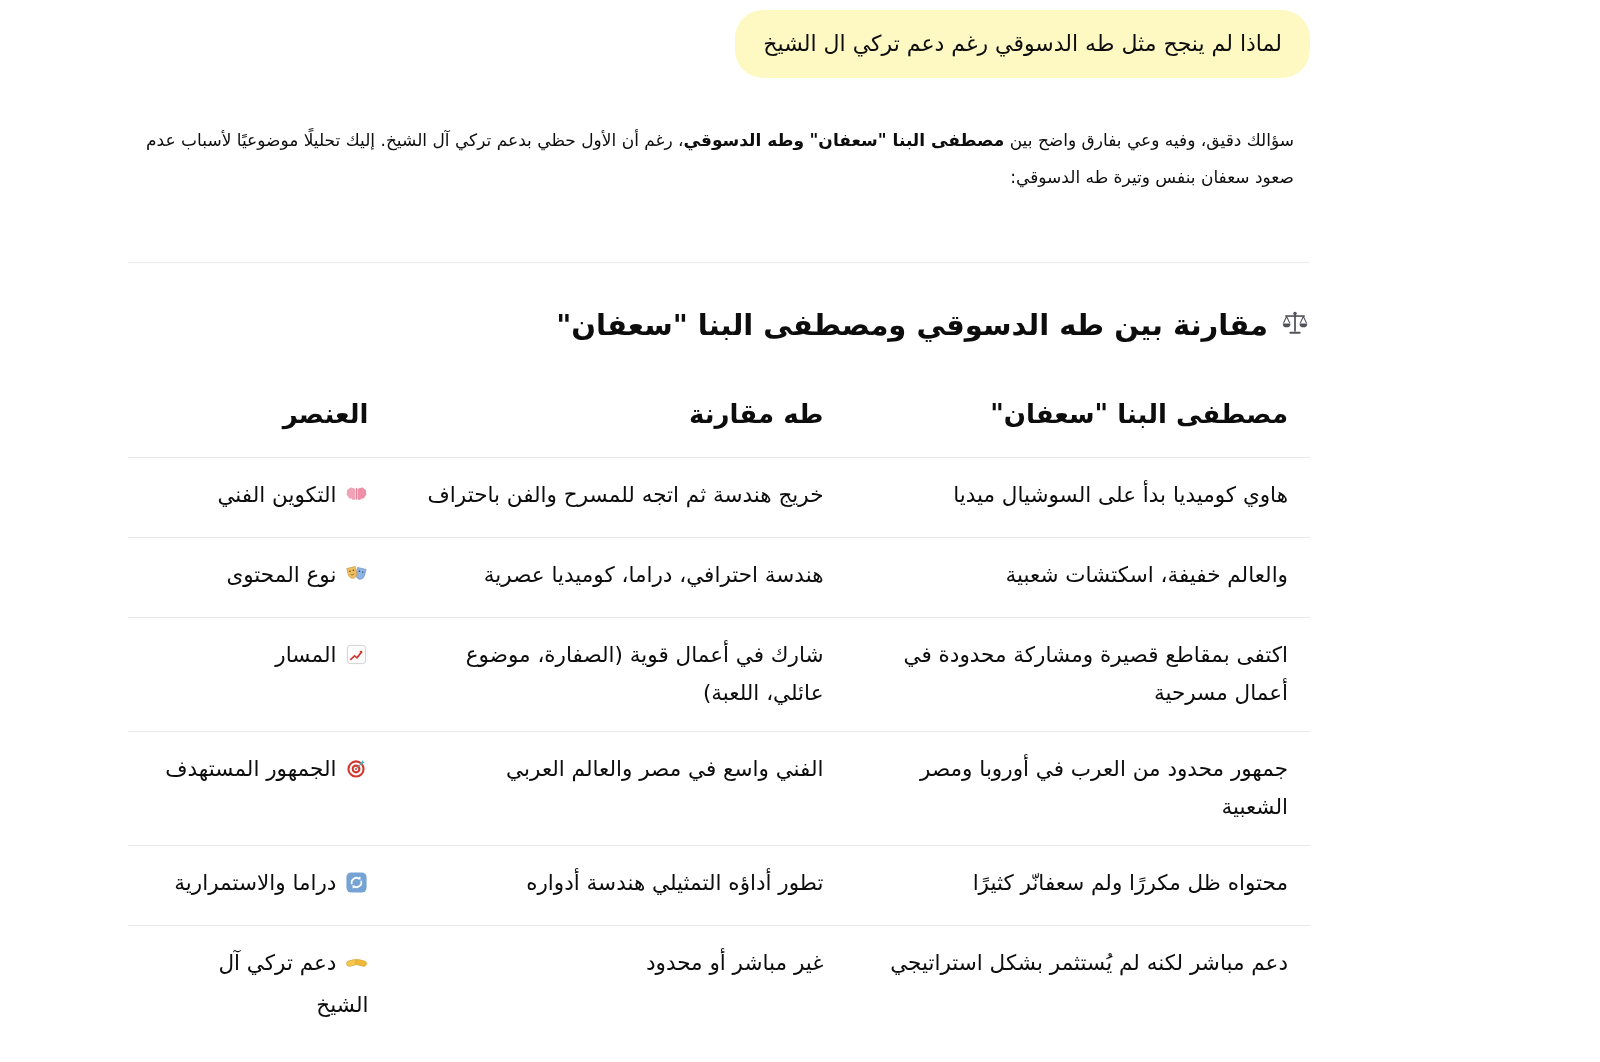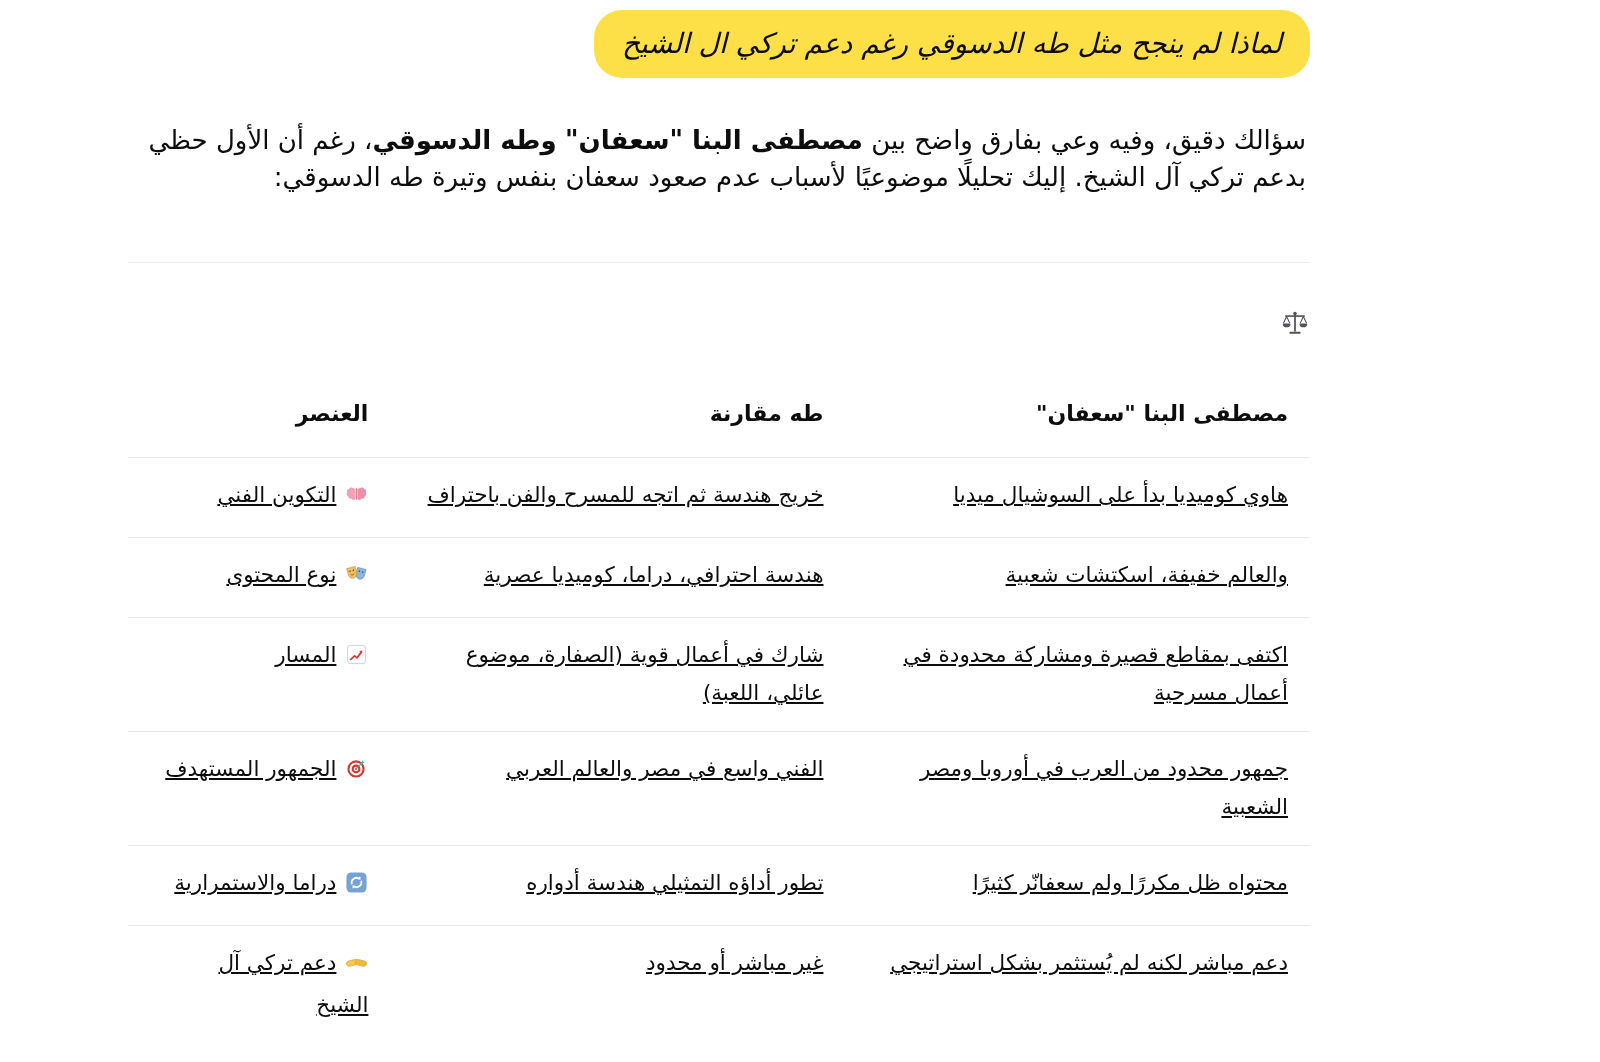--- a/index.html
+++ b/index.html
@@ -13,31 +13,30 @@
   }
   .content {
     position: absolute;
     left: 128px; top: 0;
     width: 1182px;
     direction: rtl;
     text-align: right;
   }
   .bubble-row { padding-top: 10px; display: flex; }
   .bubble {
-    background: #fde047;
+    background: #fef9c3;
     border-radius: 28px;
     padding: 15px 28px;
-    font-size: 28px;
+    font-size: 22px;
     line-height: 38px;
     max-width: 75%;
-    font-style: italic;
   }
   .intro {
-    margin: 44px 4px 0 0;
-    font-size: 26px;
+    margin: 44px 16px 0 0;
+    font-size: 17px;
     line-height: 37px;
   }
   .intro strong { font-weight: bold; }
   hr.divider {
     border: 0;
     border-top: 1.5px solid #ececec;
     margin: 66px 0 0 0;
   }
   h2.heading {
     margin: 40px 0 0 0;
@@ -47,33 +46,32 @@
   }
   h2.heading .hicon { display: inline-block; vertical-align: -4px; margin-left: 12px; }
   table.cmp {
     width: 100%;
     border-collapse: collapse;
     margin-top: 24px;
     font-size: 21.5px;
   }
   table.cmp th {
     font-weight: bold;
-    font-size: 22px;
+    font-size: 26px;
     text-align: right;
     padding: 20px 22px 24px 30px;
     line-height: 38px;
     vertical-align: top;
   }
   table.cmp td {
     border-top: 1px solid #e8e8e8;
     padding: 18px 22px 19px 34px;
     line-height: 38px;
     vertical-align: top;
     text-align: right;
-    text-decoration: underline;
   }
   .cell-icon { display: inline-block; vertical-align: -4px; margin-left: 9px; }
 </style>
 </head>
 <body>
 
 <div class="content">
 
   <div class="bubble-row">
     <div class="bubble">
@@ -88,21 +86,21 @@
   <h2 class="heading"><span class="hicon"><svg viewBox="0 0 24 24" width="30" height="30">
           <g fill="#52525b">
             <rect x="11.3" y="3.5" width="1.4" height="14.5"></rect>
             <rect x="4.2" y="5" width="15.6" height="1.3"></rect>
             <circle cx="12" cy="3.6" r="1.4"></circle>
             <rect x="7.5" y="18.2" width="9" height="1.5" rx="0.7"></rect>
             <path d="M2.2 11.5a3.1 3.1 0 0 0 6.2 0z"></path>
             <path d="M15.6 11.5a3.1 3.1 0 0 0 6.2 0z"></path>
           </g>
           <path d="M5.3 6L2.8 11.3M5.3 6l2.5 5.3M18.7 6l-2.5 5.3M18.7 6l2.5 5.3" stroke="#52525b" stroke-width="0.9" fill="none"></path>
-        </svg></span></h2>
+        </svg></span><span>مقارنة بين طه الدسوقي ومصطفى البنا "سعفان"</span></h2>
 
   <table class="cmp">
     <colgroup>
       <col style="width:39.3%">
       <col style="width:38.5%">
       <col style="width:22.2%">
     </colgroup>
     <thead>
       <tr>
         <th>مصطفى البنا "سعفان"</th>

